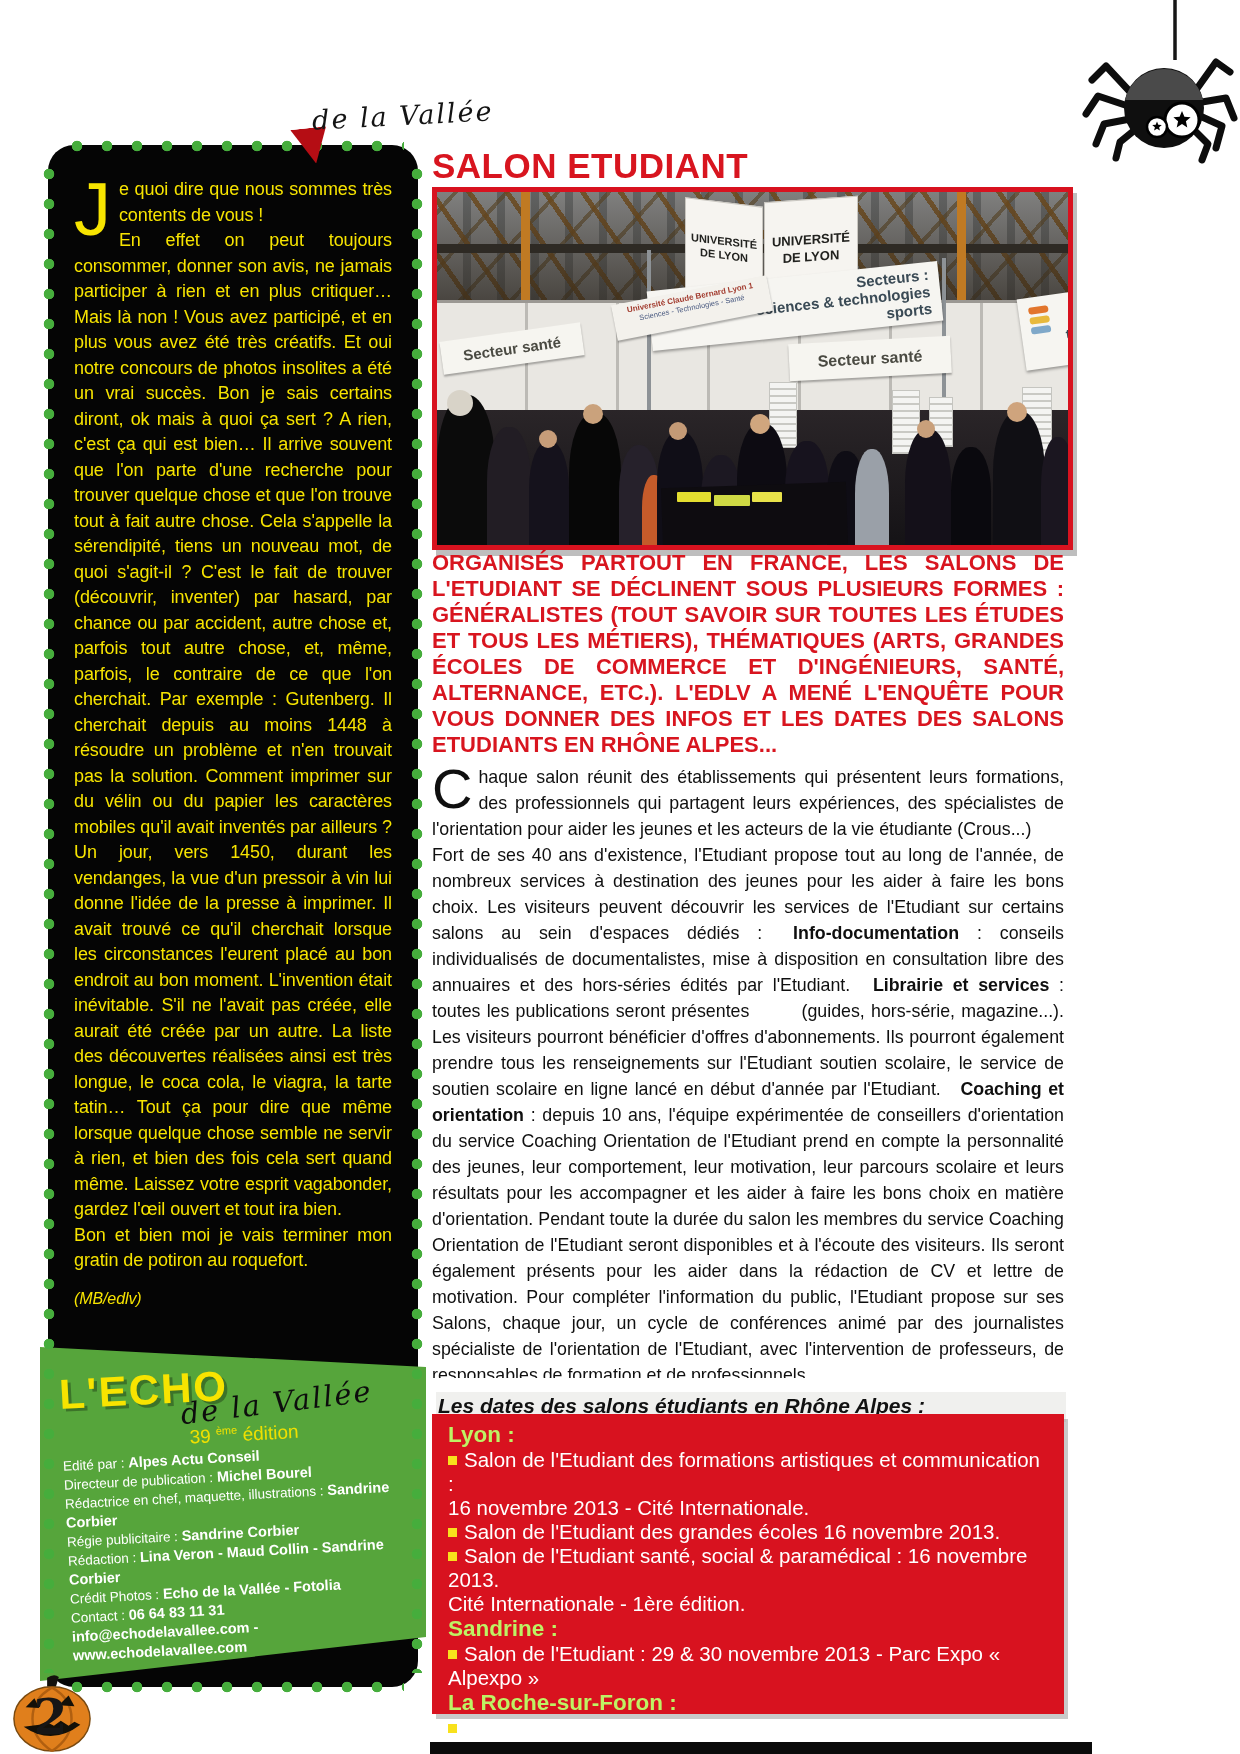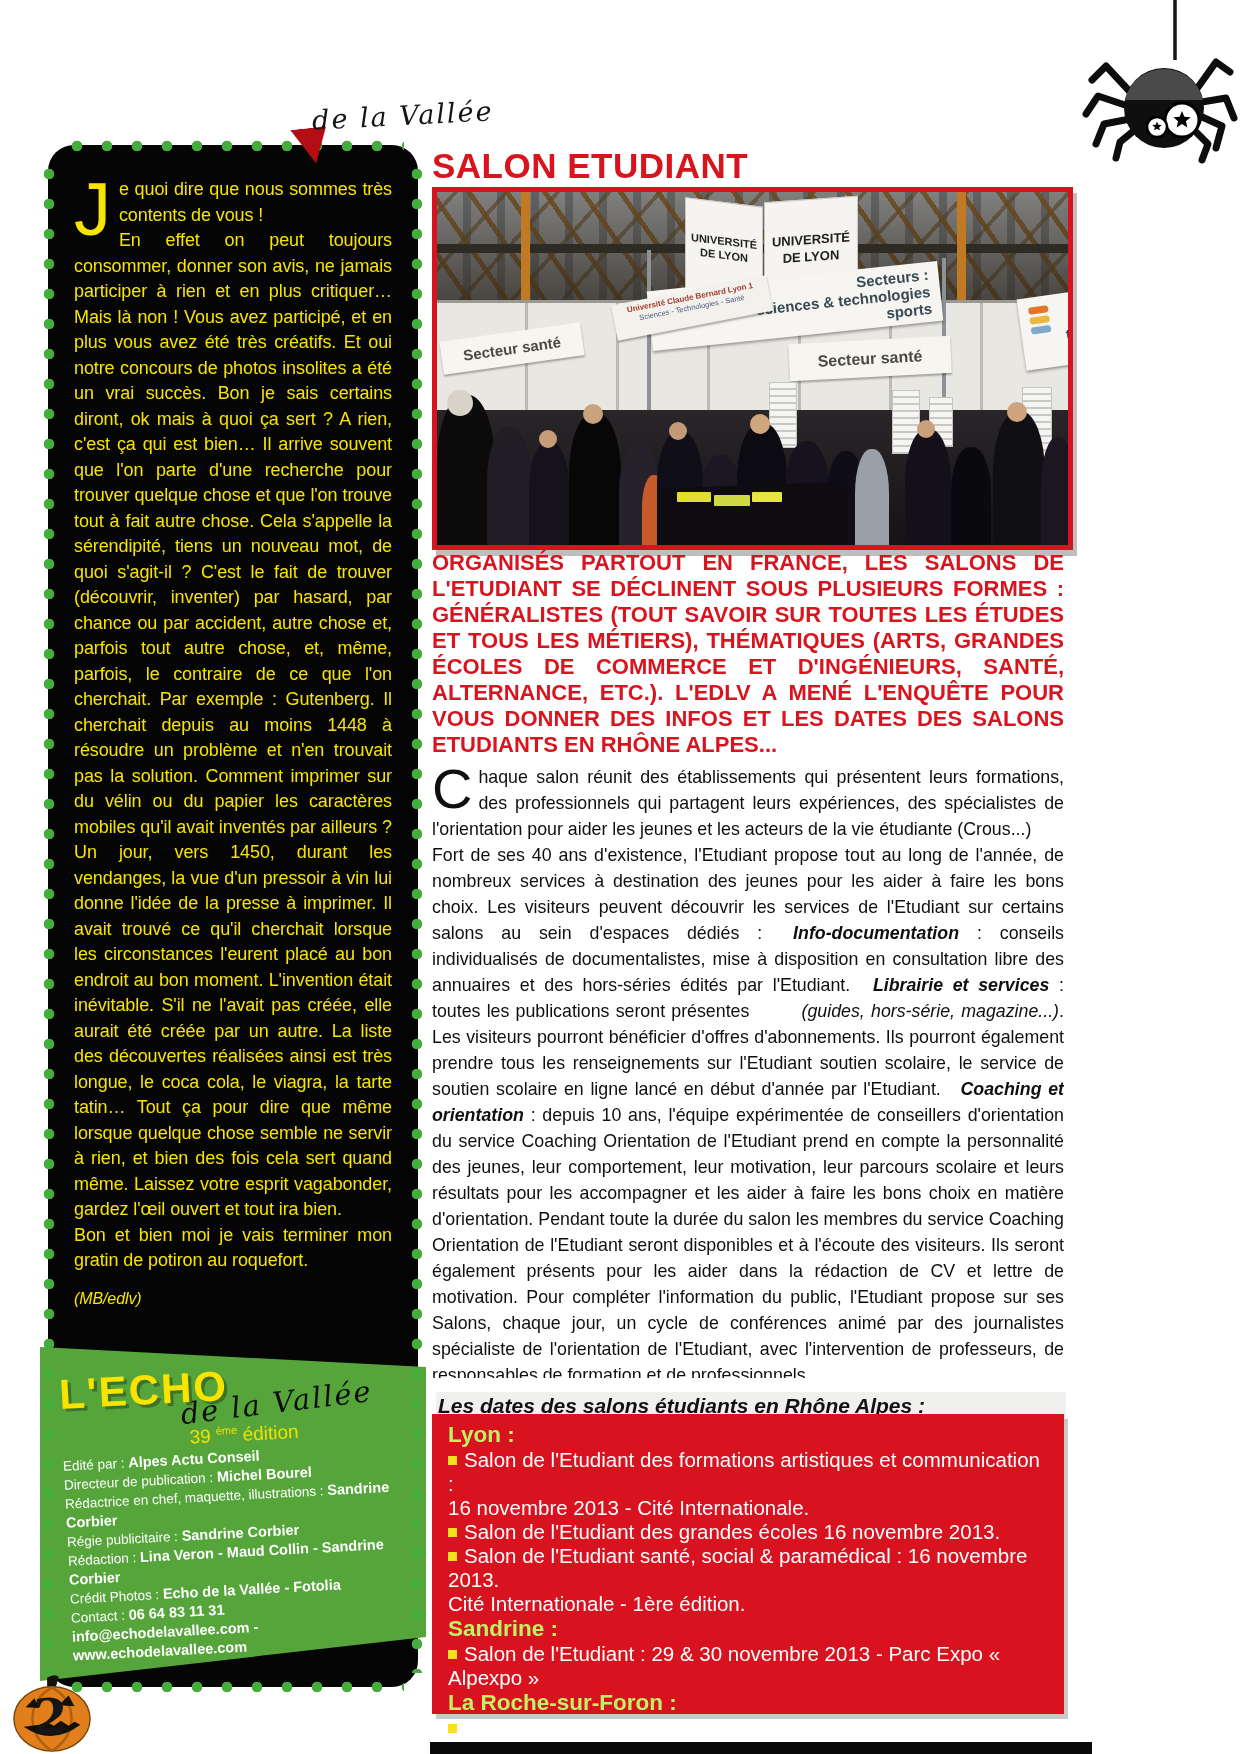--- a/index.html
+++ b/index.html
@@ -109,22 +109,22 @@
   .sil{position:absolute;bottom:0;border-radius:46% 46% 0 0;}
   .head{position:absolute;border-radius:50%;}
   .tableA{left:225px;top:293px;width:185px;height:62px;background:#0e0c10;transform:rotate(-2deg);}
   .flyer{position:absolute;border-radius:1px;}
 
   .intro-caps{position:absolute;left:432px;top:550px;width:632px;font-size:22px;line-height:26px;
     font-weight:bold;color:#d8151f;text-align:justify;}
   .body-copy{position:absolute;left:432px;top:764px;width:632px;height:614px;overflow:hidden;
     font-size:17.8px;line-height:26px;color:#0f0f0f;text-align:justify;}
   .dropcap-c{float:left;font-size:56px;line-height:46px;padding:2px 6px 0 0;}
-  .seg-bi{font-weight:bold;font-style:italic;margin-left:13px;}
-  .seg-i{font-style:italic;margin-left:46px;}
+  .seg-bi{font-weight:bold;margin-left:13px;}
+  .seg-i{margin-left:46px;}
 
   .dates-head{position:absolute;left:436px;top:1392px;width:628px;font-size:21px;font-weight:bold;
     font-style:italic;color:#111;background:#f0f0ee;padding:2px 0 4px 2px;}
   .red-box{position:absolute;left:432px;top:1414px;width:632px;height:300px;background:#d8121f;
     box-sizing:border-box;padding:8px 16px;box-shadow:4px 5px 0 rgba(120,120,120,.4);}
   .date-line{color:#ffffff;font-size:20.5px;line-height:24px;}
   .date-line .sq{display:inline-block;width:9px;height:9px;background:#f8e11c;margin-right:7px;
     vertical-align:2px;}
   .date-line.t-city{color:#bef264;font-weight:bold;font-size:22.5px;line-height:26px;}
 

